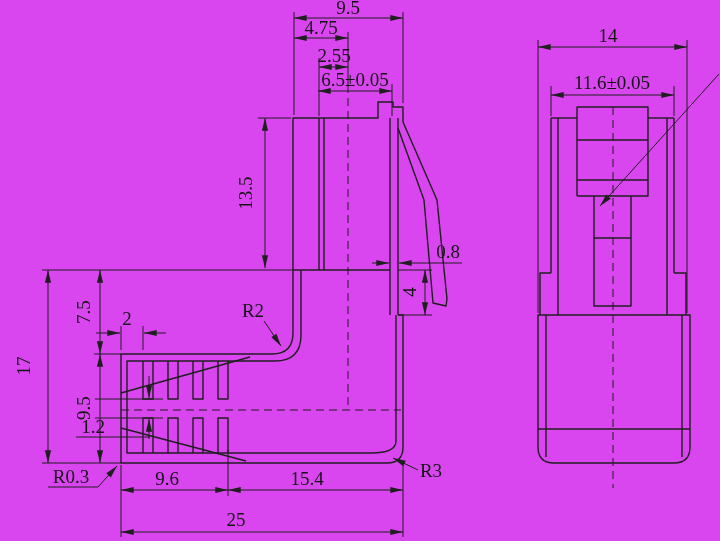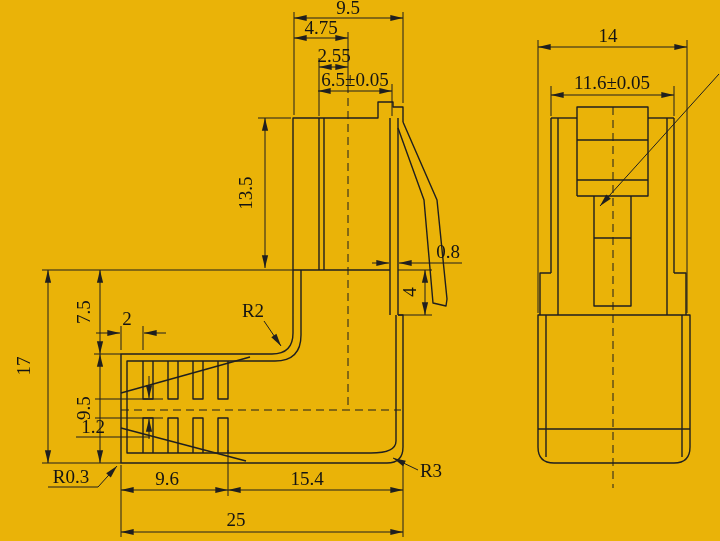--- a/index.html
+++ b/index.html
@@ -1,16 +1,16 @@
 <!DOCTYPE html>
 <html><head>
 <meta charset="utf-8">
 <style>
   html,body{margin:0;padding:0;background:#ffffff;}
-  .page{width:720px;height:541px;background:#eab308;position:relative;}
+  .page{width:720px;height:541px;background:#d946ef;position:relative;}
   svg text{font-family:"Liberation Serif", serif;font-size:19px;fill:#141414;}
   .geo{stroke:#1f1f1f;stroke-width:1.4;fill:none;stroke-linejoin:round;stroke-linecap:butt;}
   .ext{stroke:#1f1f1f;stroke-width:1;fill:none;}
   .dim{stroke:#1f1f1f;stroke-width:1;fill:none;}
   .cl{stroke:#1f1f1f;stroke-width:1;fill:none;stroke-dasharray:8 5;}
   .arrowhead{fill:#1f1f1f;}
 </style>
 </head>
 <body>
 

